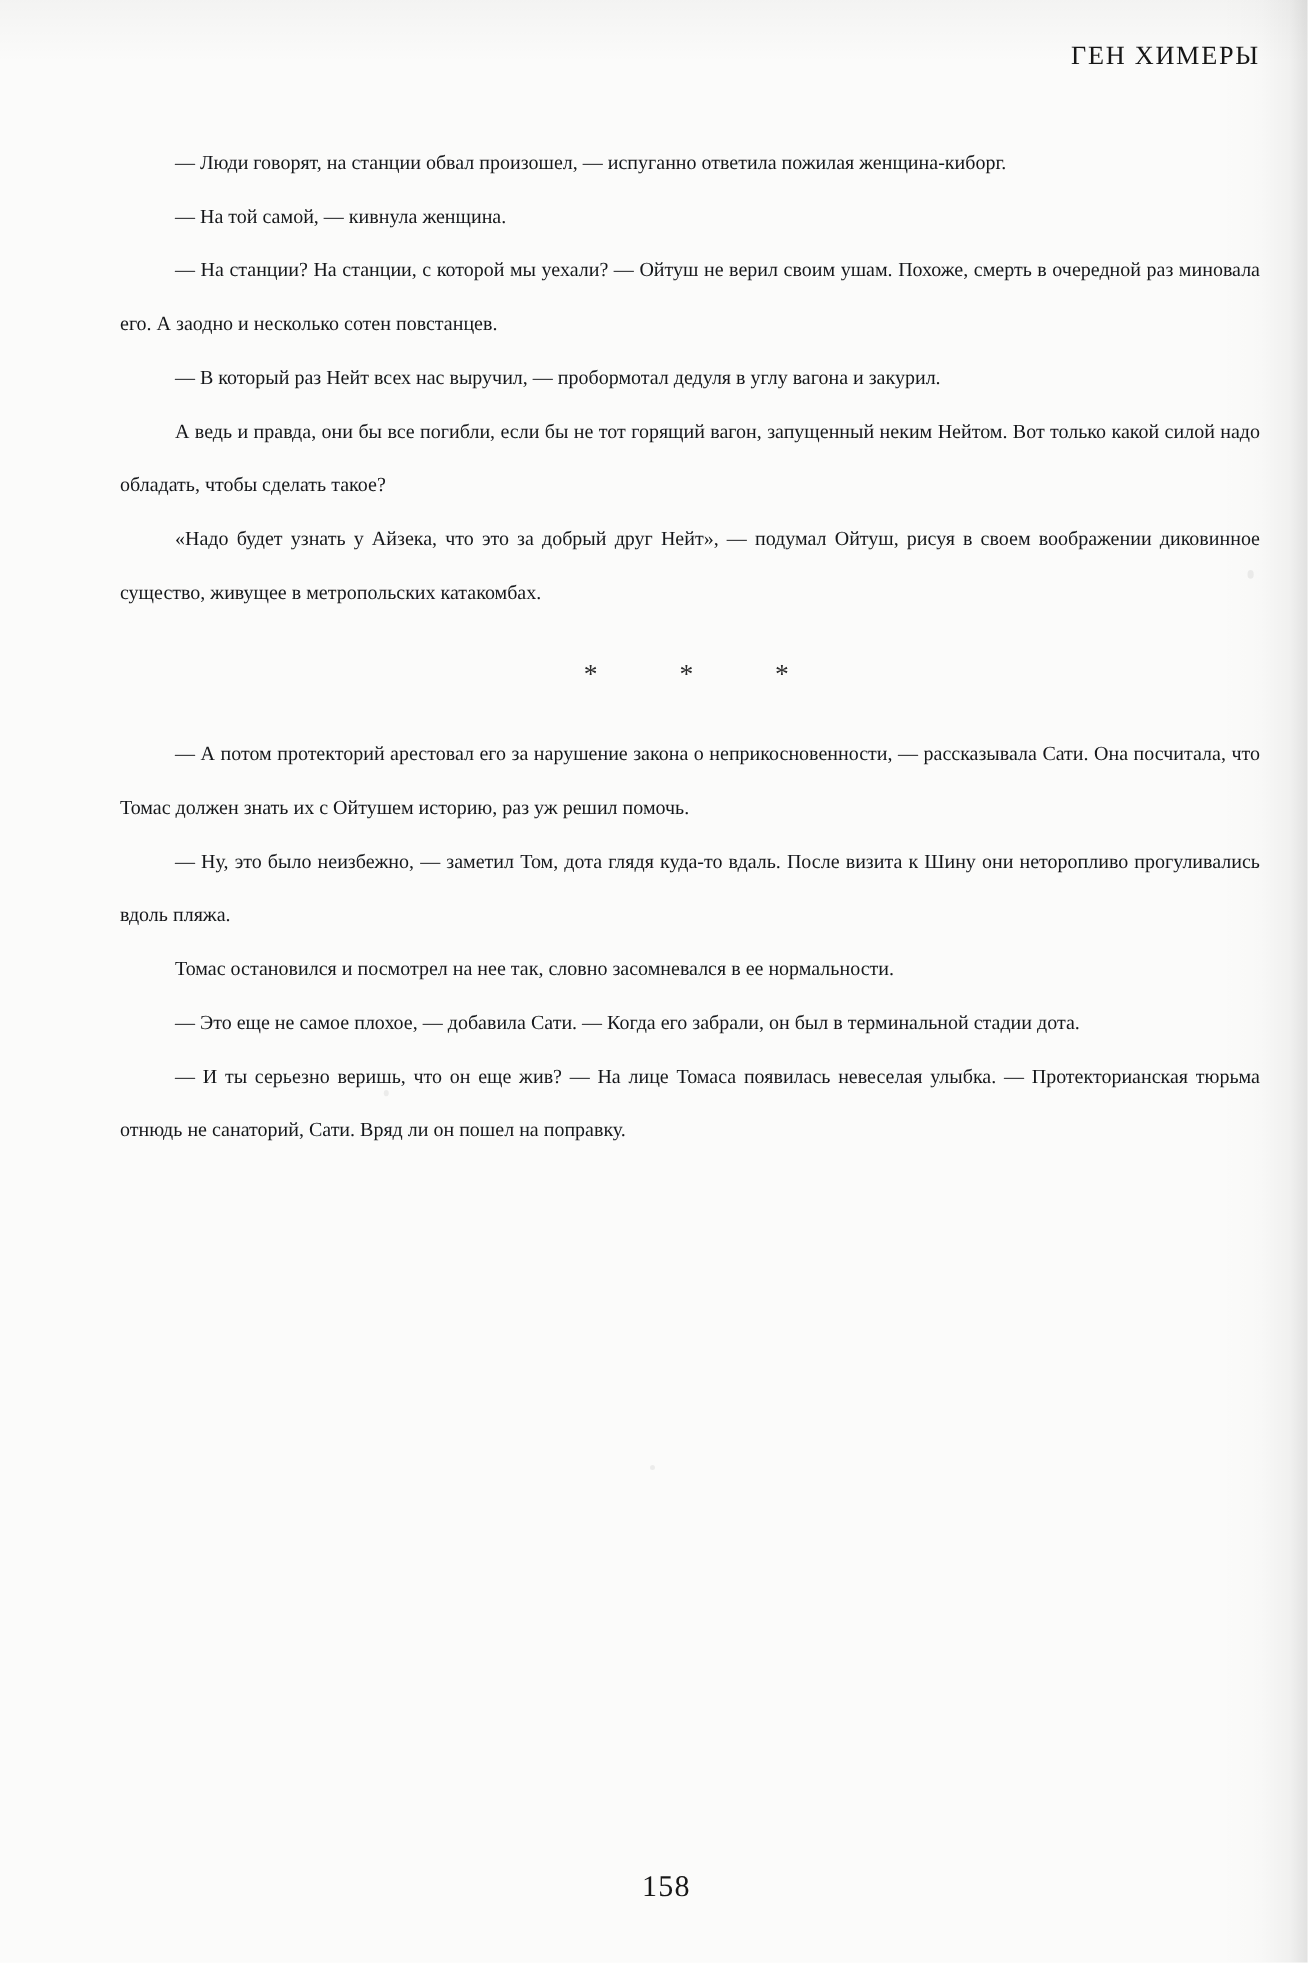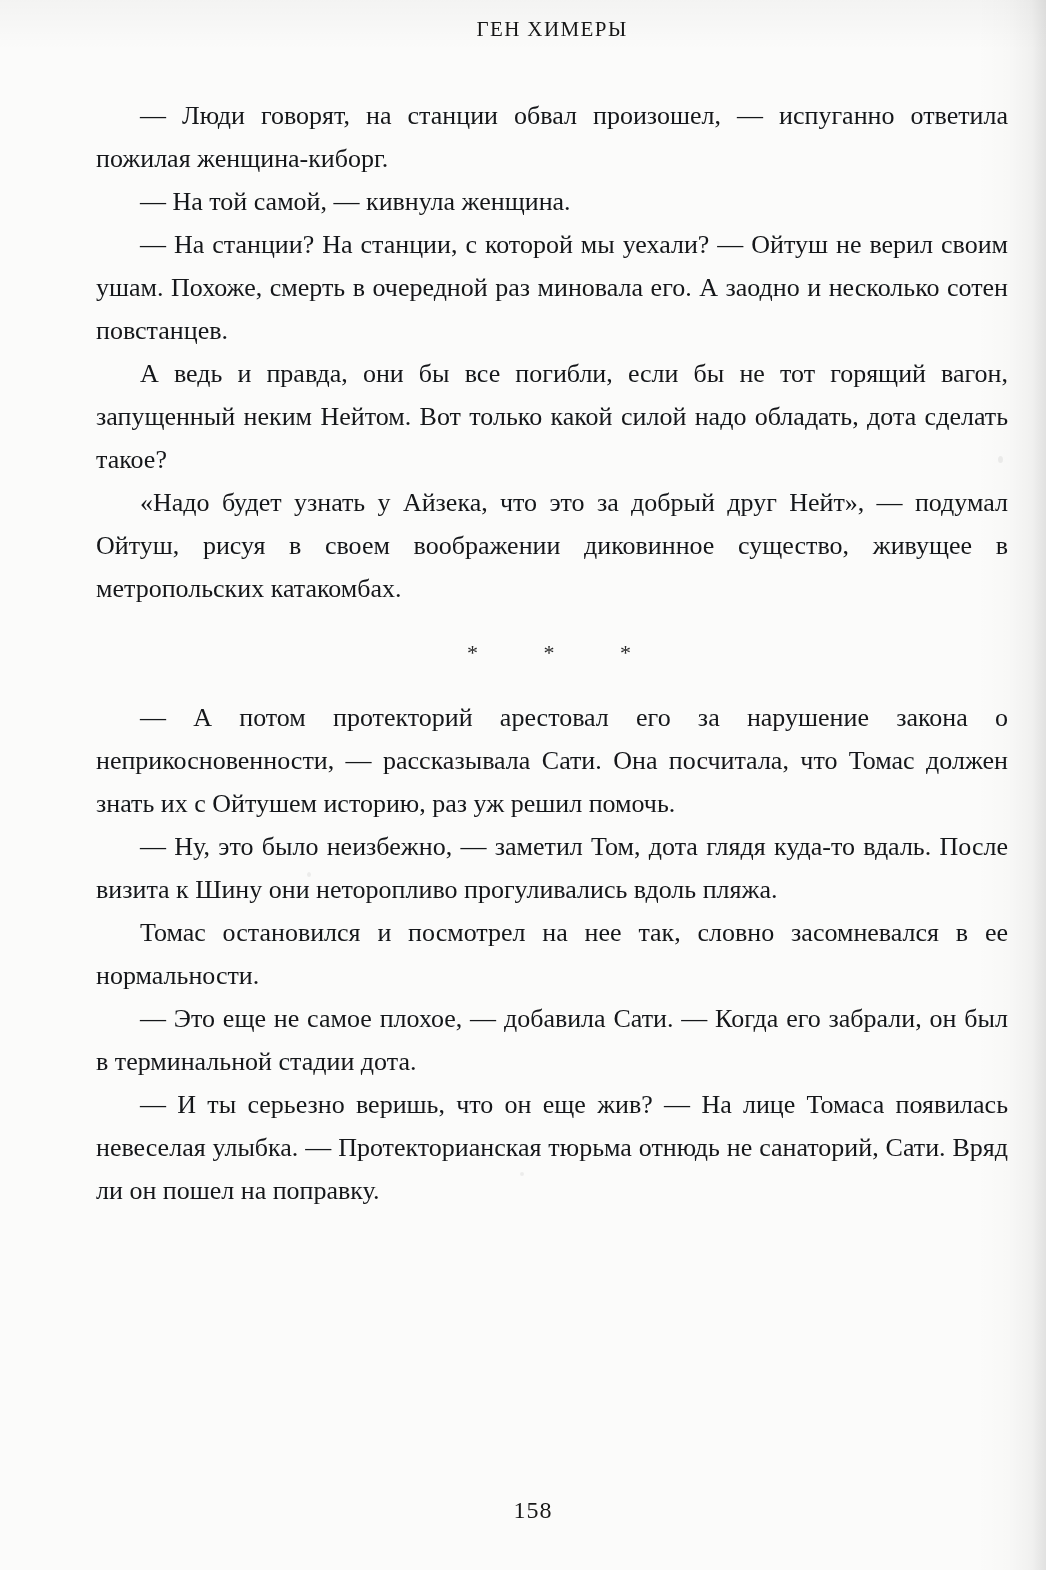--- a/index.html
+++ b/index.html
@@ -25,31 +25,31 @@
       #fbfbfa;
   }
   .page-inner {
     position: absolute;
     left: 96px;
     top: 0;
     width: 912px;
     height: 1570px;
   }
   .running-head {
-    text-align: center;
+    text-align: right;
     font-size: 21px;
     letter-spacing: 1.4px;
-    padding-top: 17px;
+    padding-top: 32px;
     color: #171717;
     font-variant: small-caps;
     text-transform: uppercase;
   }
   .body-text {
     margin-top: 52px;
-    font-size: 26px;
+    font-size: 16px;
     line-height: 43px;
     text-align: justify;
     text-justify: inter-word;
     color: #15171a;
     hyphens: manual;
   }
   .body-text p {
     margin: 0;
     text-indent: 44px;
   }
@@ -96,21 +96,22 @@
   <div class="speckle" style="left:520px; top:1172px; width:4px; height:4px;"></div>
 
   <div class="page-inner">
 
     <div class="running-head">Ген химеры</div>
 
     <div class="body-text">
       <p>— Люди говорят, на станции обвал произошел, — испуганно ответила пожилая женщина-киборг.</p>
       <p>— На той самой, — кивнула женщина.</p>
       <p>— На станции? На станции, с которой мы уехали? — Ойтуш не верил своим ушам. Похоже, смерть в очередной раз миновала его. А заодно и несколько сотен повстанцев.</p>
-      <p>А ведь и правда, они бы все погибли, если бы не тот горящий вагон, запущенный неким Нейтом. Вот только какой силой надо обладать, дота сделать такое?</p>
+      <p>— В который раз Нейт всех нас выручил, — пробормотал дедуля в углу вагона и закурил.</p>
+      <p>А ведь и правда, они бы все погибли, если бы не тот горящий вагон, запущенный неким Нейтом. Вот только какой силой надо обладать, чтобы сделать такое?</p>
       <p>«Надо будет узнать у Айзека, что это за добрый друг Нейт», — подумал Ойтуш, рисуя в своем воображении диковинное существо, живущее в метропольских катакомбах.</p>
     </div>
 
     <div class="divider">
       <span>*  *  *</span>
     </div>
 
     <div class="body-text section-two">
       <p>— А потом протекторий арестовал его за нарушение закона о неприкосновенности, — рассказывала Сати. Она посчитала, что Томас должен знать их с Ойтушем историю, раз уж решил помочь.</p>
       <p>— Ну, это было неизбежно, — заметил Том, дота глядя куда-то вдаль. После визита к Шину они неторопливо прогуливались вдоль пляжа.</p>

